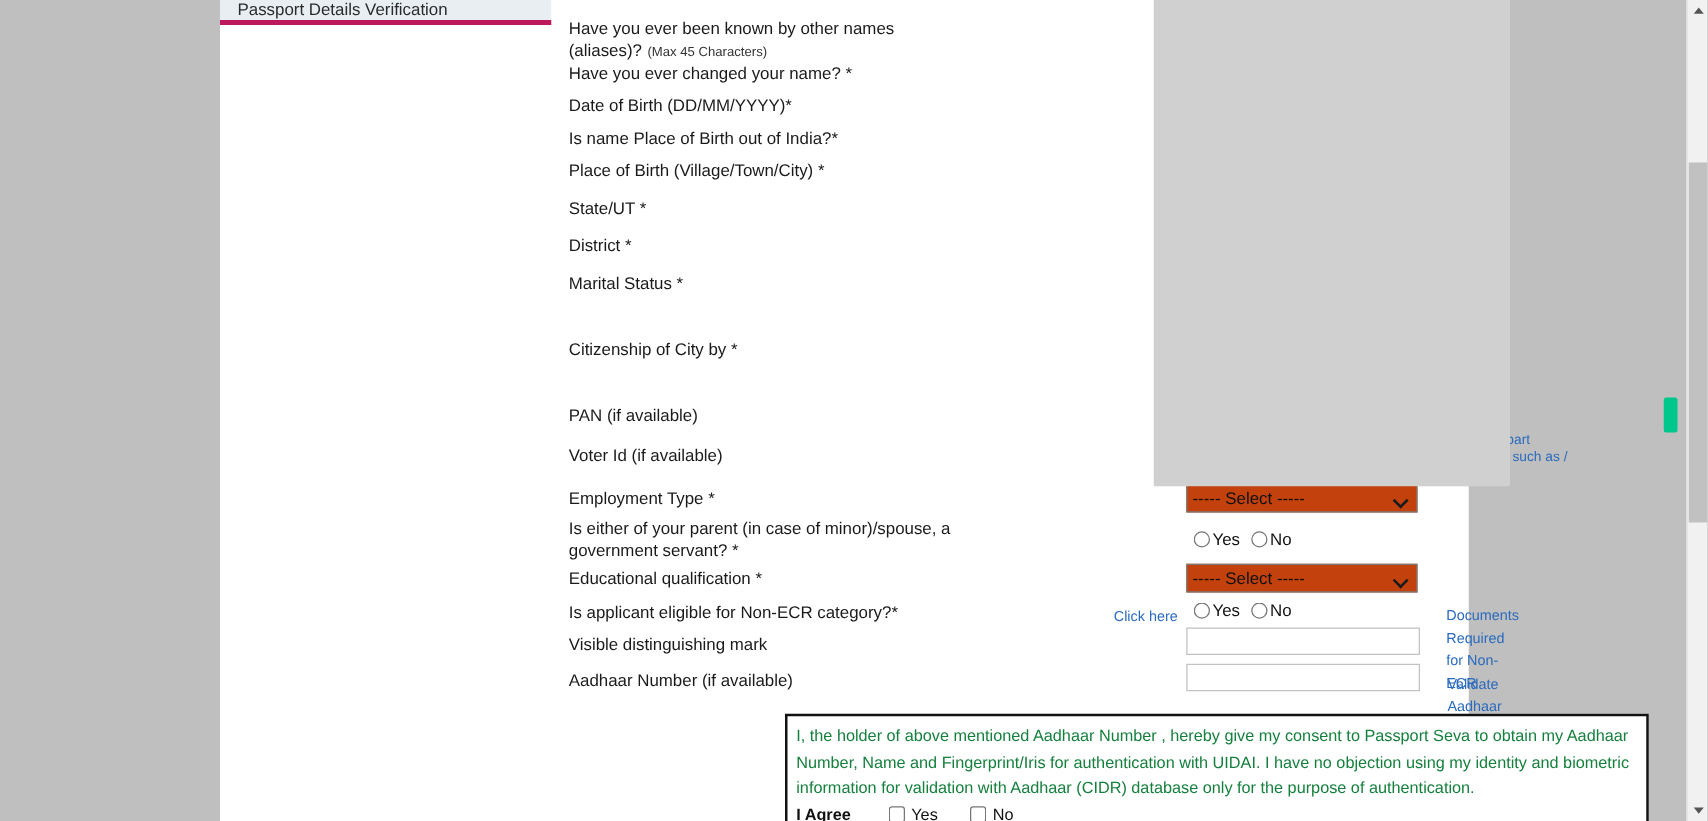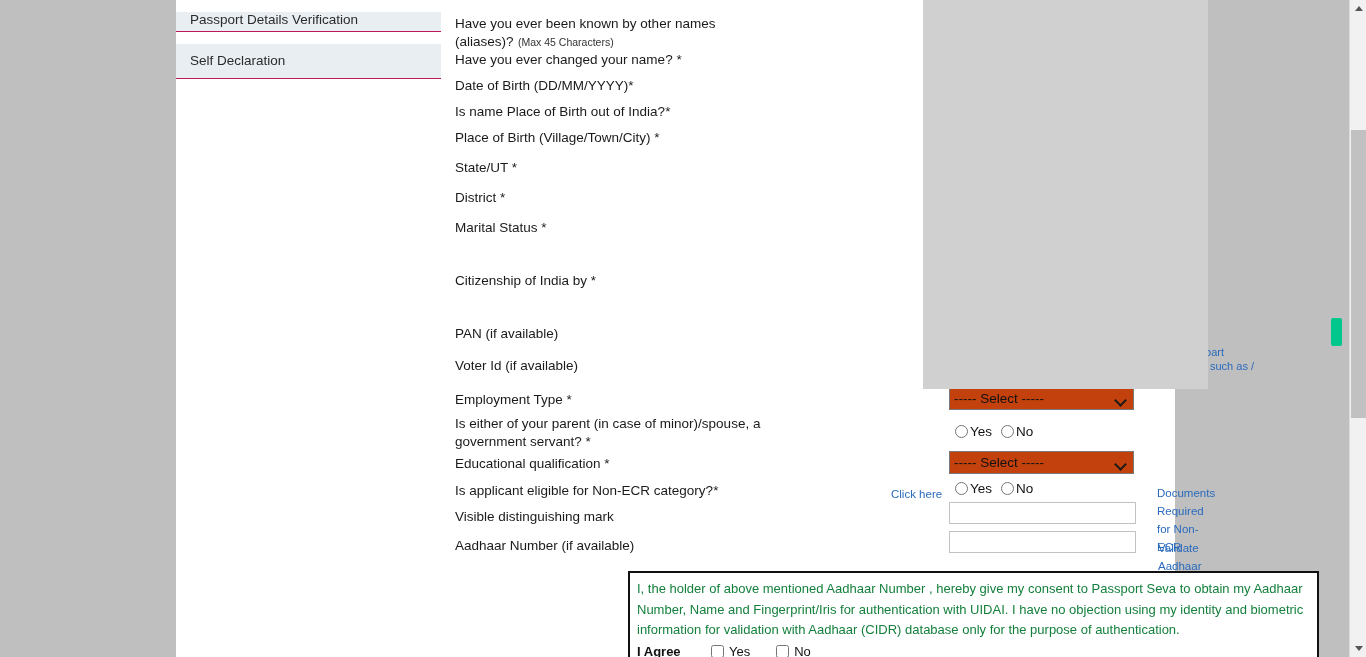--- a/index.html
+++ b/index.html
@@ -22,28 +22,27 @@
   }
 
   
   #sidebar {
     position: absolute;
     left: 0; top: 0;
     width: 265px;
   }
   .nav-item {
     background: #e9eef3;
-    border-bottom: 1px solid #be185d;
+    border-bottom: 4px solid #be185d;
     padding: 9px 0 9px 14px;
     font-size: 13.5px;
     color: #2b2b2b;
     line-height: 16px;
     cursor: pointer;
     white-space: nowrap;
-    margin-top: 12px;
   }
   .nav-item.first { border-top: none; padding-top: 0; height: 20px; }
 
   
   #form-area {
     position: absolute;
     left: 279px; top: 0;
     width: 720px;
   }
 
@@ -183,23 +182,20 @@
 <body>
 
 <div id="page">
 
   <div id="content-panel">
 
     <div id="sidebar">
       <div class="nav-item first">
         <span>Passport Details Verification</span>
       </div>
-      <div class="nav-item">
-        <span>Self Declaration</span>
-      </div>
     </div>
 
     <div id="form-area">
 
       <div class="row" style="left:0; top:14px; width:300px;">
         <span class="lbl">Have you ever been known by other names (aliases)?</span>
         <span class="hint">(Max 45 Characters)</span>
       </div>
 
       <div class="row" style="left:0; top:50px;text-align:center;">
@@ -224,21 +220,21 @@
 
       <div class="row" style="left:0; top:188px;">
         <span class="lbl">District</span><span class="lbl req"> *</span>
       </div>
 
       <div class="row" style="left:0; top:218px;">
         <span class="lbl">Marital Status</span><span class="lbl req"> *</span>
       </div>
 
       <div class="row" style="left:0; top:271px;">
-        <span class="lbl">Citizenship of India by</span><span class="lbl req"> *</span>
+        <span class="lbl">Citizenship of City by</span><span class="lbl req"> *</span>
       </div>
 
       <div class="row" style="left:0; top:324px;">
         <span class="lbl">PAN (if available)</span>
       </div>
 
       <div class="row" style="left:0; top:356px;">
         <span class="lbl">Voter Id (if available)</span>
       </div>
 

